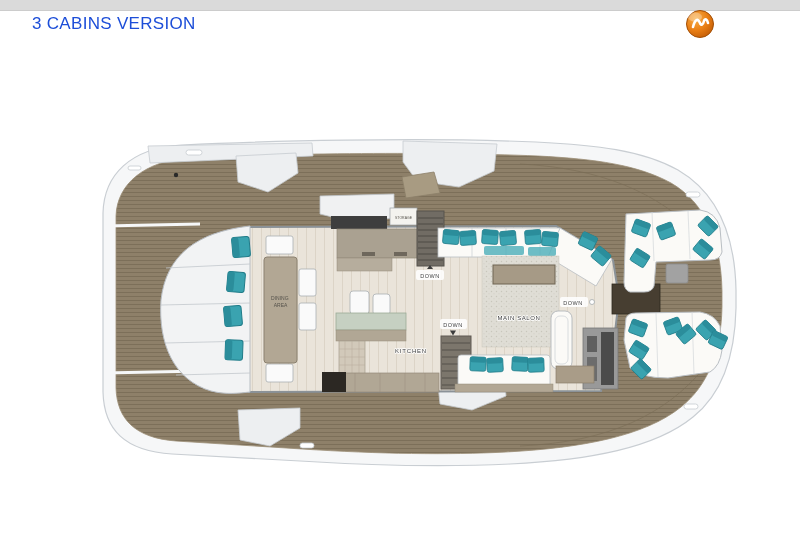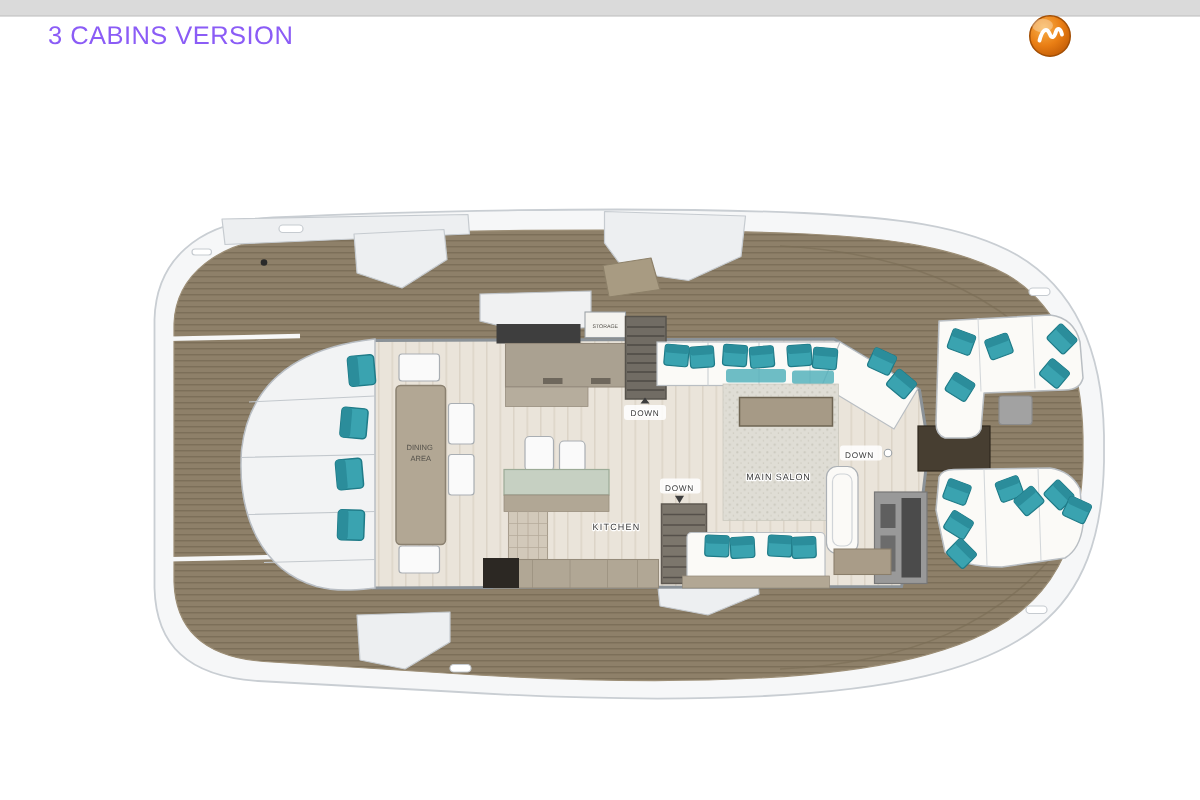--- a/index.html
+++ b/index.html
@@ -1,19 +1,19 @@
 <!DOCTYPE html>
 <html><head>
 <meta charset="utf-8">
 <style>
   html,body{margin:0;padding:0;background:#ffffff;}
   body{width:800px;height:533px;overflow:hidden;font-family:"Liberation Sans",sans-serif;}
   .stage{position:relative;width:800px;height:533px;background:#ffffff;}
   .topbar{position:absolute;top:0;left:0;width:800px;height:10px;background:#dadada;border-bottom:1px solid #cccccc;}
-  .title{position:absolute;top:14px;left:32px;font-size:17px;font-weight:500;color:#8b5cf6;letter-spacing:.3px;}
+  .title{position:absolute;top:14px;left:32px;font-size:17px;font-weight:500;color:#1d4ed8;letter-spacing:.3px;}
   svg{position:absolute;top:0;left:0;}
   .lbl{font-family:"Liberation Sans",sans-serif;fill:#3b3b3b;paint-order:stroke;stroke:#ffffff;stroke-width:1.5px;stroke-linejoin:round;}
   .tinylbl{font-family:"Liberation Sans",sans-serif;fill:#55524b;}
 </style>
 </head>
 <body>
 
 <div class="stage">
   <div class="topbar"></div>
   <div class="title">3 CABINS VERSION</div>

